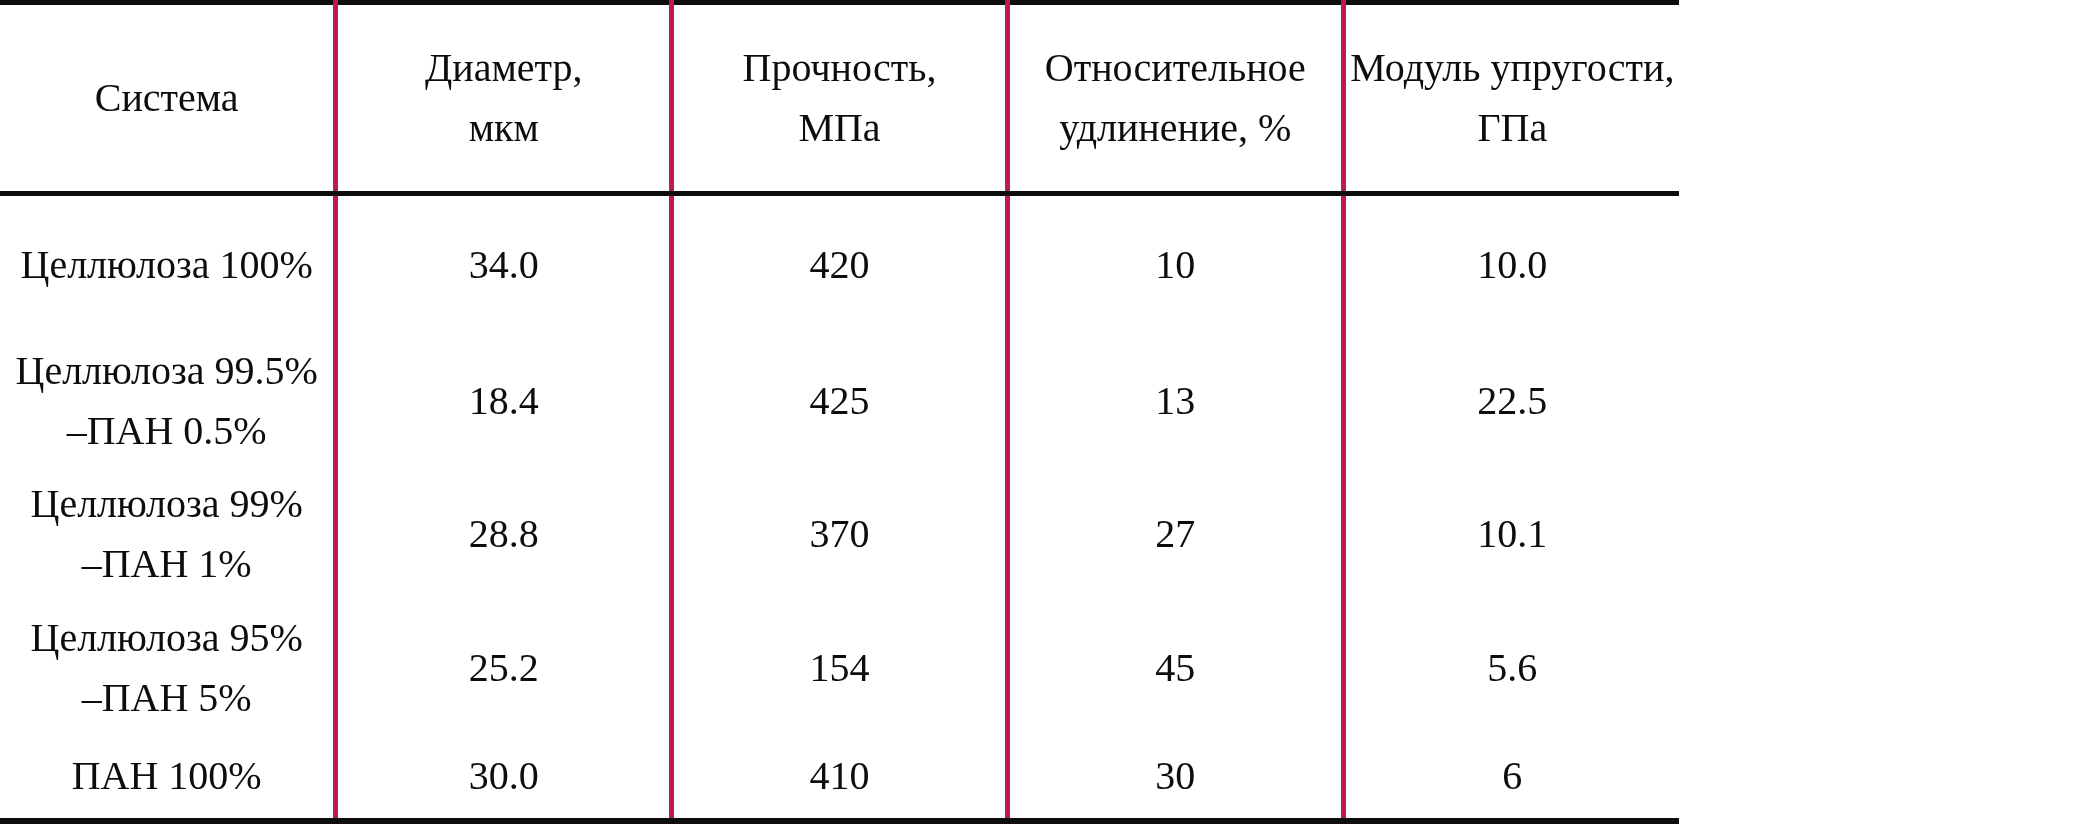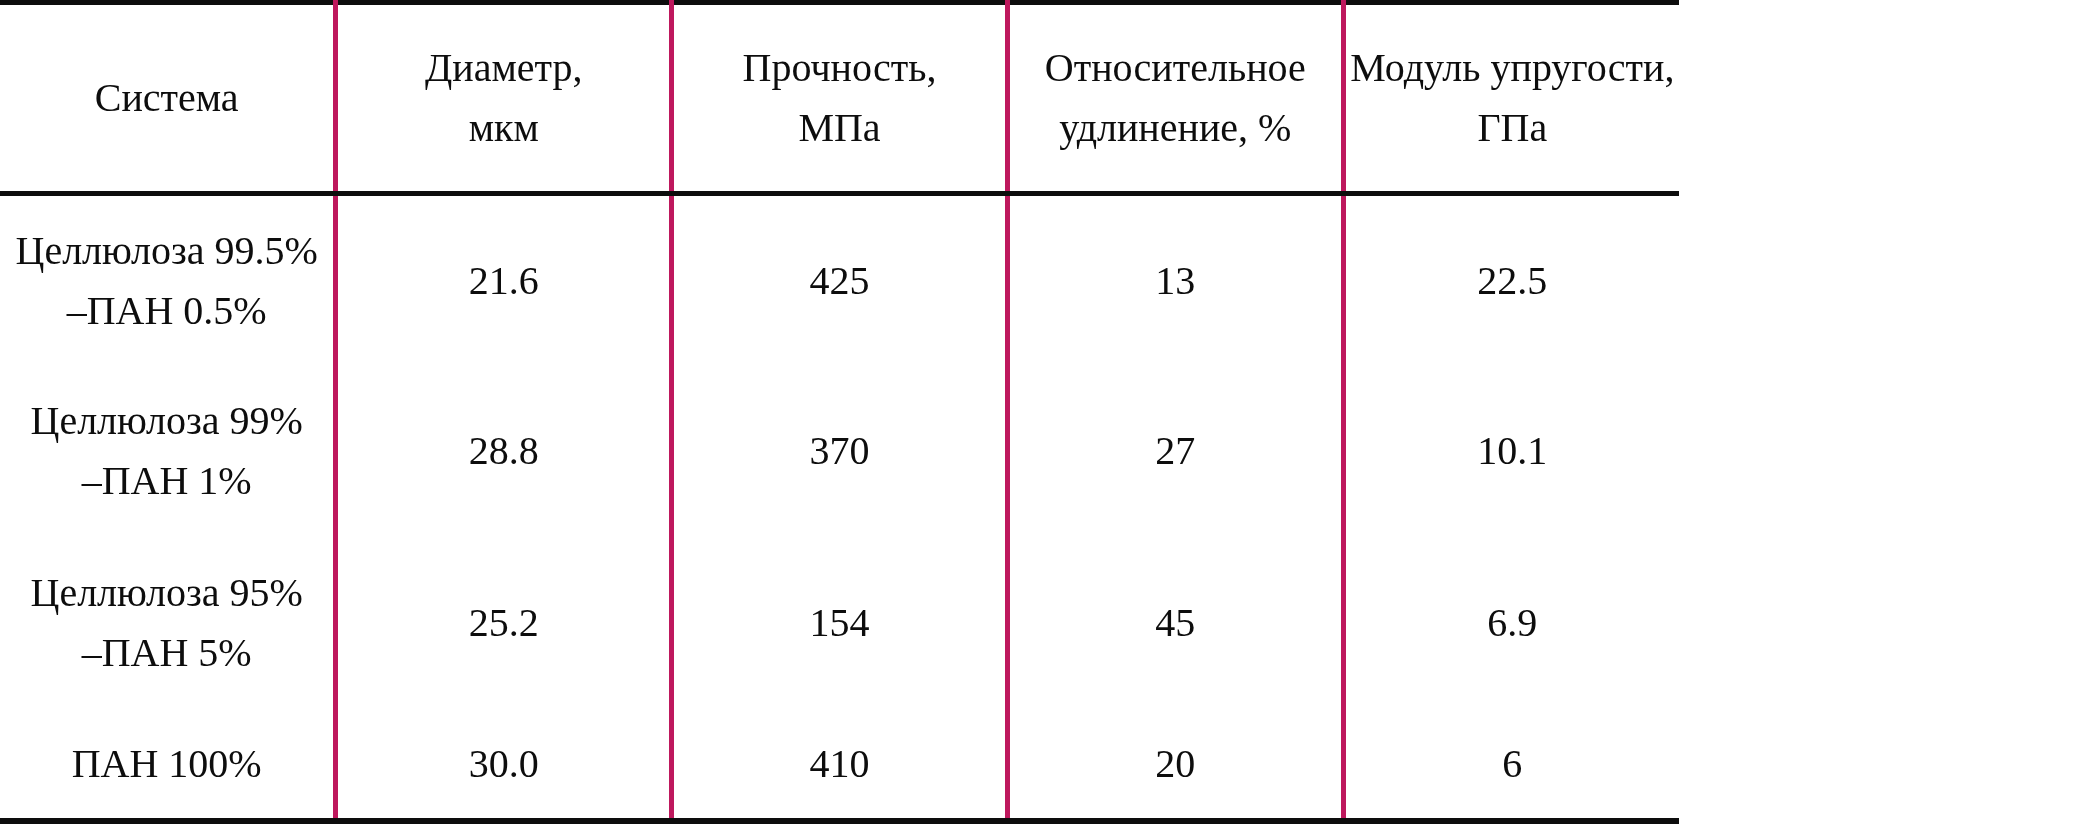--- a/index.html
+++ b/index.html
@@ -78,26 +78,36 @@
           <span class="cell-line">Относительное</span>
           <span class="cell-line">удлинение, %</span>
         </th>
         <th>
           <span class="cell-line">Модуль упругости,</span>
           <span class="cell-line">ГПа</span>
         </th>
       </tr>
     </thead>
     <tbody>
+      <tr class="r1">
+        <td>
+          <span class="cell-line">Целлюлоза 100%</span>
+
+        </td>
+        <td>34.0</td>
+        <td>420</td>
+        <td>10</td>
+        <td>10.0</td>
+      </tr>
       <tr class="r2">
         <td>
           <span class="cell-line">Целлюлоза 99.5%</span>
           <span class="cell-line">–ПАН 0.5%</span>
         </td>
-        <td>21.6</td>
+        <td>18.4</td>
         <td>425</td>
         <td>13</td>
         <td>22.5</td>
       </tr>
       <tr class="r3">
         <td>
           <span class="cell-line">Целлюлоза 99%</span>
           <span class="cell-line">–ПАН 1%</span>
         </td>
         <td>28.8</td>
@@ -106,27 +116,27 @@
         <td>10.1</td>
       </tr>
       <tr class="r4">
         <td>
           <span class="cell-line">Целлюлоза 95%</span>
           <span class="cell-line">–ПАН 5%</span>
         </td>
         <td>25.2</td>
         <td>154</td>
         <td>45</td>
-        <td>6.9</td>
+        <td>5.6</td>
       </tr>
       <tr class="r5">
         <td>
           <span class="cell-line">ПАН 100%</span>
 
         </td>
         <td>30.0</td>
         <td>410</td>
-        <td>20</td>
+        <td>30</td>
         <td>6</td>
       </tr>
     </tbody>
   </table>
 </div>
 
 </body></html>

